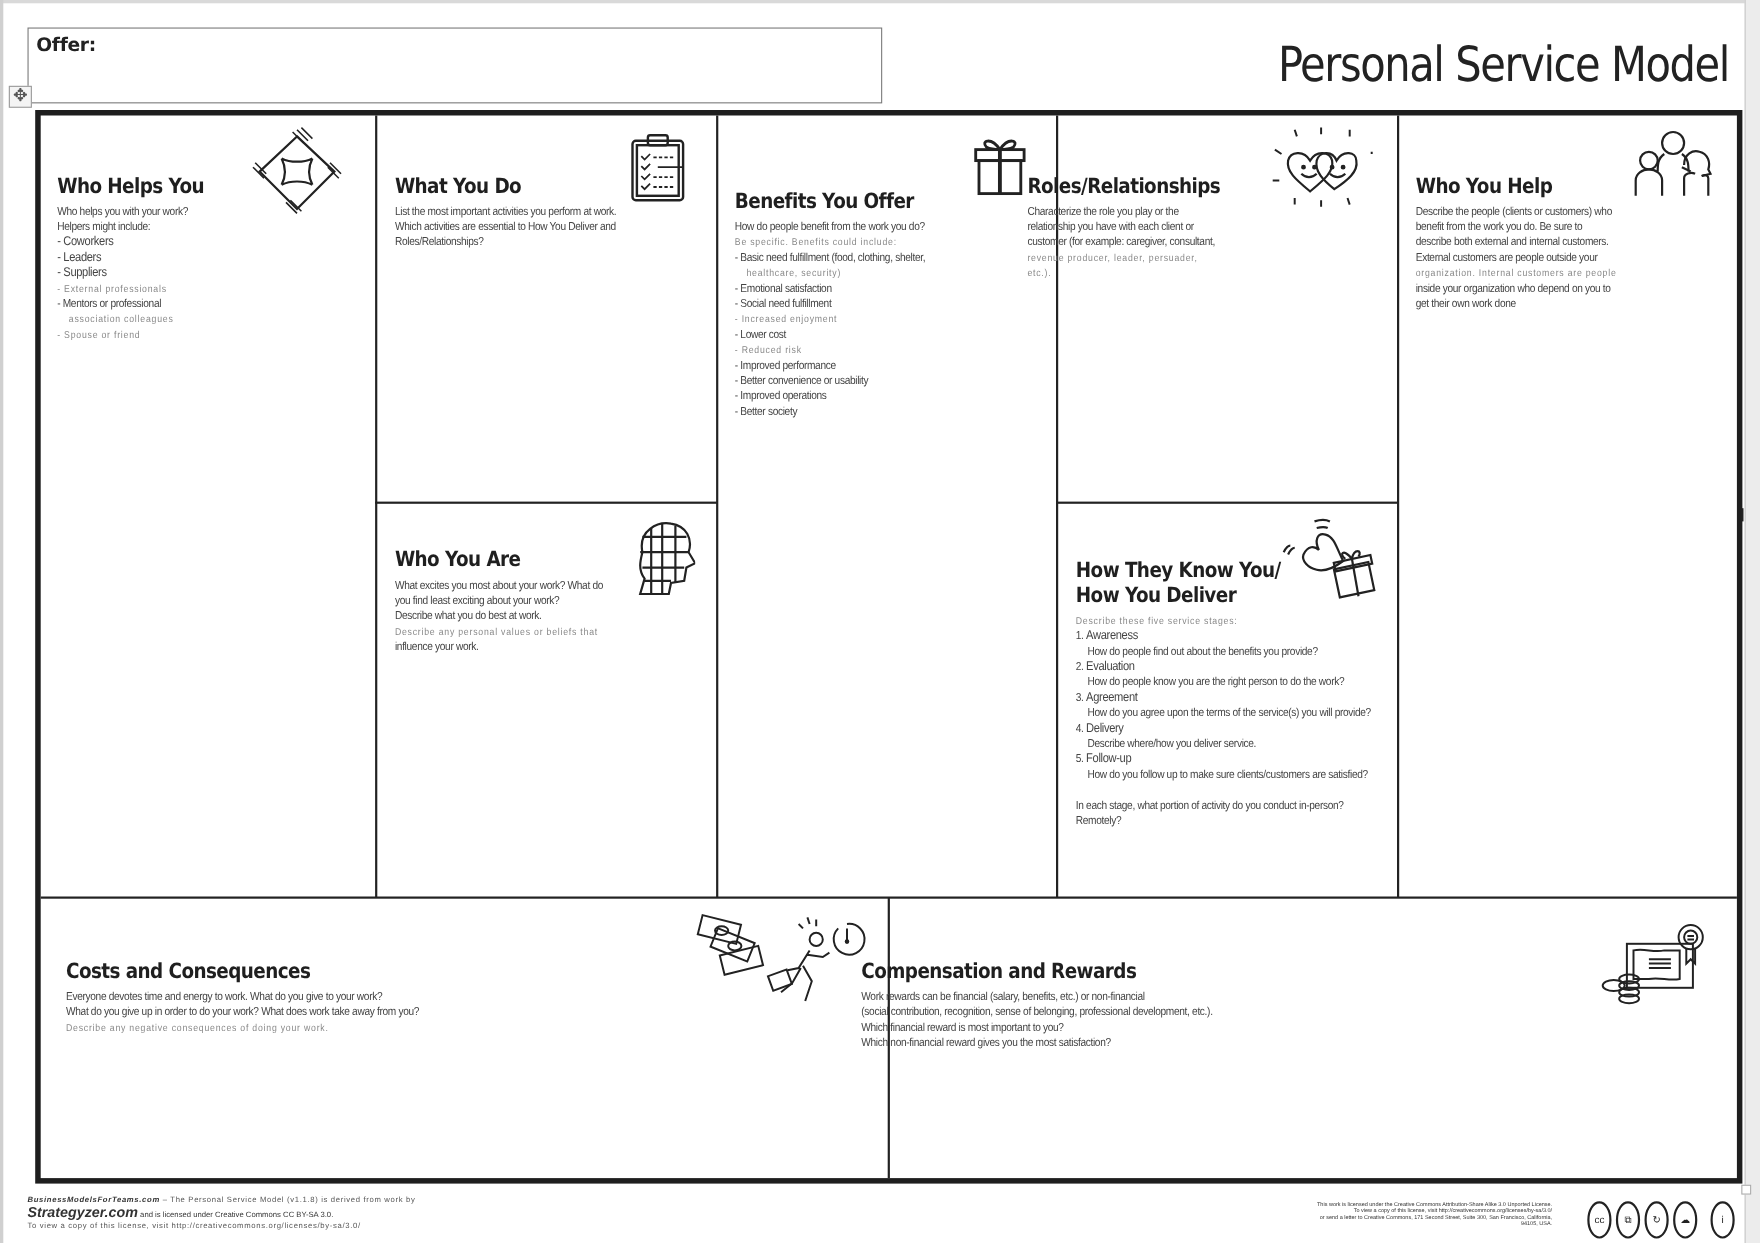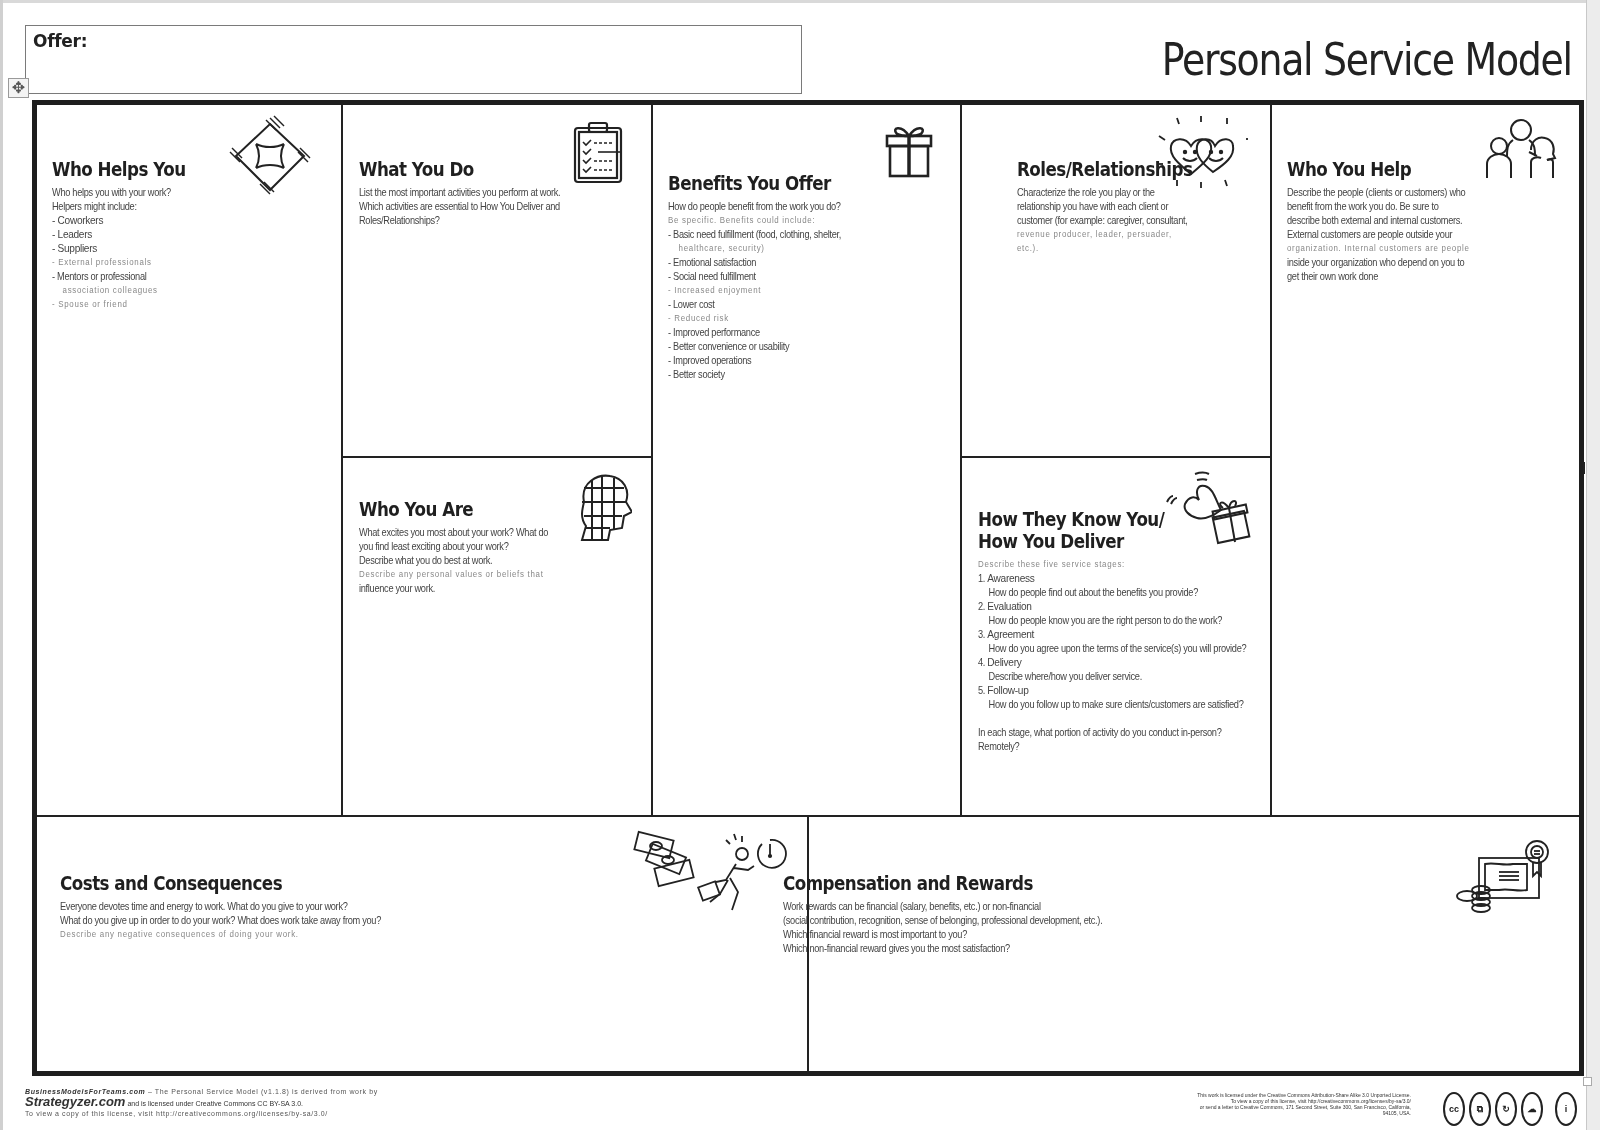--- a/index.html
+++ b/index.html
@@ -29,21 +29,21 @@
 
   .icon { position: absolute; }
   .icon svg { width: 100%; height: 100%; display: block; }
 
   .footer-left { position: absolute; left: 25px; top: 1087px; font-size: 7px; color: #333; line-height: 10px; }
   .footer-left .bmft { font-weight: bold; font-style: italic; letter-spacing: 0.6px; }
   .footer-left .sz { font-weight: bold; font-style: italic; font-size: 13px; }
   .footer-left .light { letter-spacing: 0.6px; color: #555; }
   .footer-right { position: absolute; left: 1185px; top: 1092px; width: 226px; font-size: 5px; color: #333; text-align: right; line-height: 6px; }
   .cc-icons { position: absolute; left: 1443px; top: 1092px; display: flex; gap: 4px; }
-  .cc-icon { width: 22px; height: 34px; border: 2px solid #222; border-radius: 50%; display: flex; align-items: center; justify-content: center; font-size: 9px; font-weight: bold; color: #222; }
+  .cc-icon { width: 22px; height: 34px; border: 2px solid #222; border-radius: 50%; display: flex; align-items: center; justify-content: center; font-size: 9px; font-weight: normal; color: #222; }
   .cc-icon.gap { margin-left: 8px; }
   .resize-handle { position: absolute; left: 1583px; top: 1077px; width: 9px; height: 9px; border: 1px solid #aaa; background: #fff; }
   .cursor-mark { position: absolute; left: 1583px; top: 462px; width: 2px; height: 12px; background: #222; }
 </style>
 </head>
 <body>
 
 <div class="page-edge-top"></div>
 <div class="page-edge-left"></div>
 <div class="page-edge-right"></div>
@@ -163,21 +163,21 @@
 </div>
 <div class="icon" style="left:885px; top:122px; width:48px; height:56px;">
   <svg viewBox="0 0 48 56" fill="none" stroke="#222" stroke-width="2.6">
     <rect x="2" y="14" width="44" height="10"></rect>
     <rect x="5" y="24" width="38" height="30"></rect>
     <line x1="24" y1="14" x2="24" y2="54" stroke-width="3.5"></line>
     <path d="M24 14 C16 2 6 6 12 12 C16 14 22 14 24 14 C26 14 32 14 36 12 C42 6 32 2 24 14 Z"></path>
   </svg>
 </div>
 
-<div class="block" style="left:1017px; top:110px; width:280px;">
+<div class="block" style="left:934px; top:110px; width:280px;">
   <div class="block-title">Roles/Relationships</div>
   <div class="block-desc" style="width:200px;">
     <div>Characterize the role you play or the</div>
     <div>relationship you have with each client or</div>
     <div>customer (for example: caregiver, consultant,</div>
     <div class="light">revenue producer, leader, persuader, etc.).</div>
   </div>
 </div>
 <div class="icon" style="left:1155px; top:114px; width:96px; height:78px;">
   <svg viewBox="0 0 96 78" fill="none" stroke="#222" stroke-width="2">

